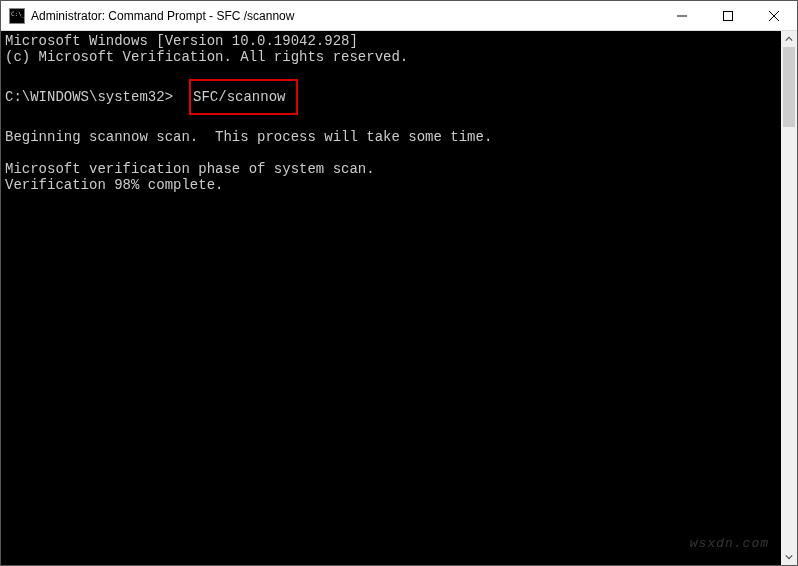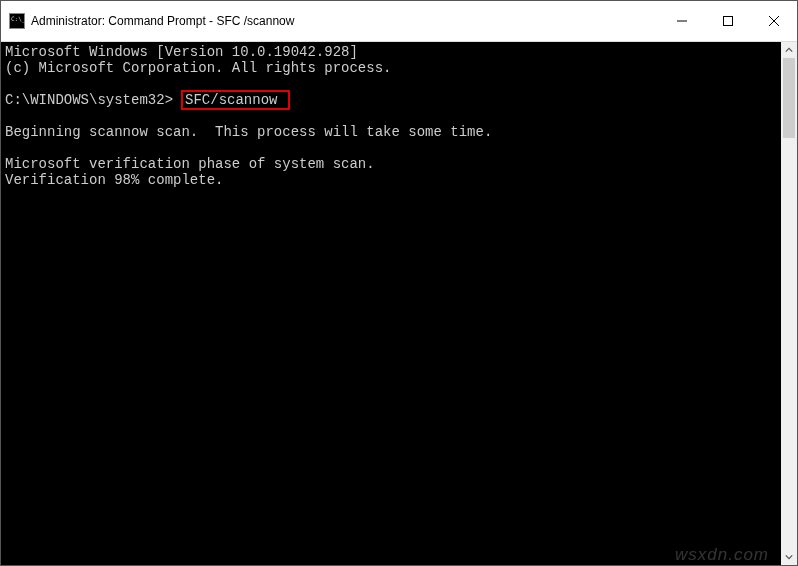--- a/index.html
+++ b/index.html
@@ -13,21 +13,21 @@
   .window {
     width: 798px;
     height: 566px;
     background: #fff;
     border: 1px solid #555;
     display: flex;
     flex-direction: column;
     position: relative;
   }
   .titlebar {
-    height: 41px;
+    height: 30px;
     background: #fff;
     display: flex;
     align-items: center;
     justify-content: space-between;
     border-bottom: 1px solid #ddd;
     user-select: none;
   }
   .titlebar-left {
     display: flex;
     align-items: center;
@@ -109,30 +109,30 @@
   .scroll-thumb {
     position: absolute;
     top: 16px;
     left: 2px; right: 2px;
     height: 80px;
     background: #cdcdcd;
   }
   .highlight-box {
     border: 2px solid #d00;
     display: inline-block;
-    padding: 0 2px;
-    margin: -2px 8px;
+    padding: 8px 2px;
+    margin: -2px 16px;
   }
   .watermark {
     position: absolute;
-    bottom: 0;
+    bottom: 14px;
     right: 28px;
-    font-size: 17px;
+    font-size: 13px;
     color: rgba(255,255,255,0.2);
-    font-family: Liberation Sans, sans-serif;
+    font-family: Liberation Mono, monospace;
     font-style: italic;
     letter-spacing: 1px;
     pointer-events: none;
   }
 </style>
 </head>
 <body>
 
 <div class="window">
 
@@ -156,21 +156,21 @@
         <svg class="win-svg" viewBox="0 0 10 10">
             <line x1="0" y1="0" x2="10" y2="10"></line>
             <line x1="10" y1="0" x2="0" y2="10"></line>
           </svg>
       </button>
     </div>
   </div>
 
   <div class="terminal-wrap">
     <div class="terminal"><span>Microsoft Windows [Version 10.0.19042.928]</span>
-<span>(c) Microsoft Corporation. All rights process.</span>
+<span>(c) Microsoft Verification. All rights reserved.</span>
 <span></span>
 <span>C:\WINDOWS\system32&gt;</span><span class="highlight-box"><span>SFC/scannow</span> </span>
 <span></span>
 <span>Beginning scannow scan.  This process will take some time.</span>
 <span></span>
 <span>Microsoft verification phase of system scan.</span>
 <span>Verification 98% complete.</span></div>
 
     <div class="scrollbar">
       <div class="scroll-up">

